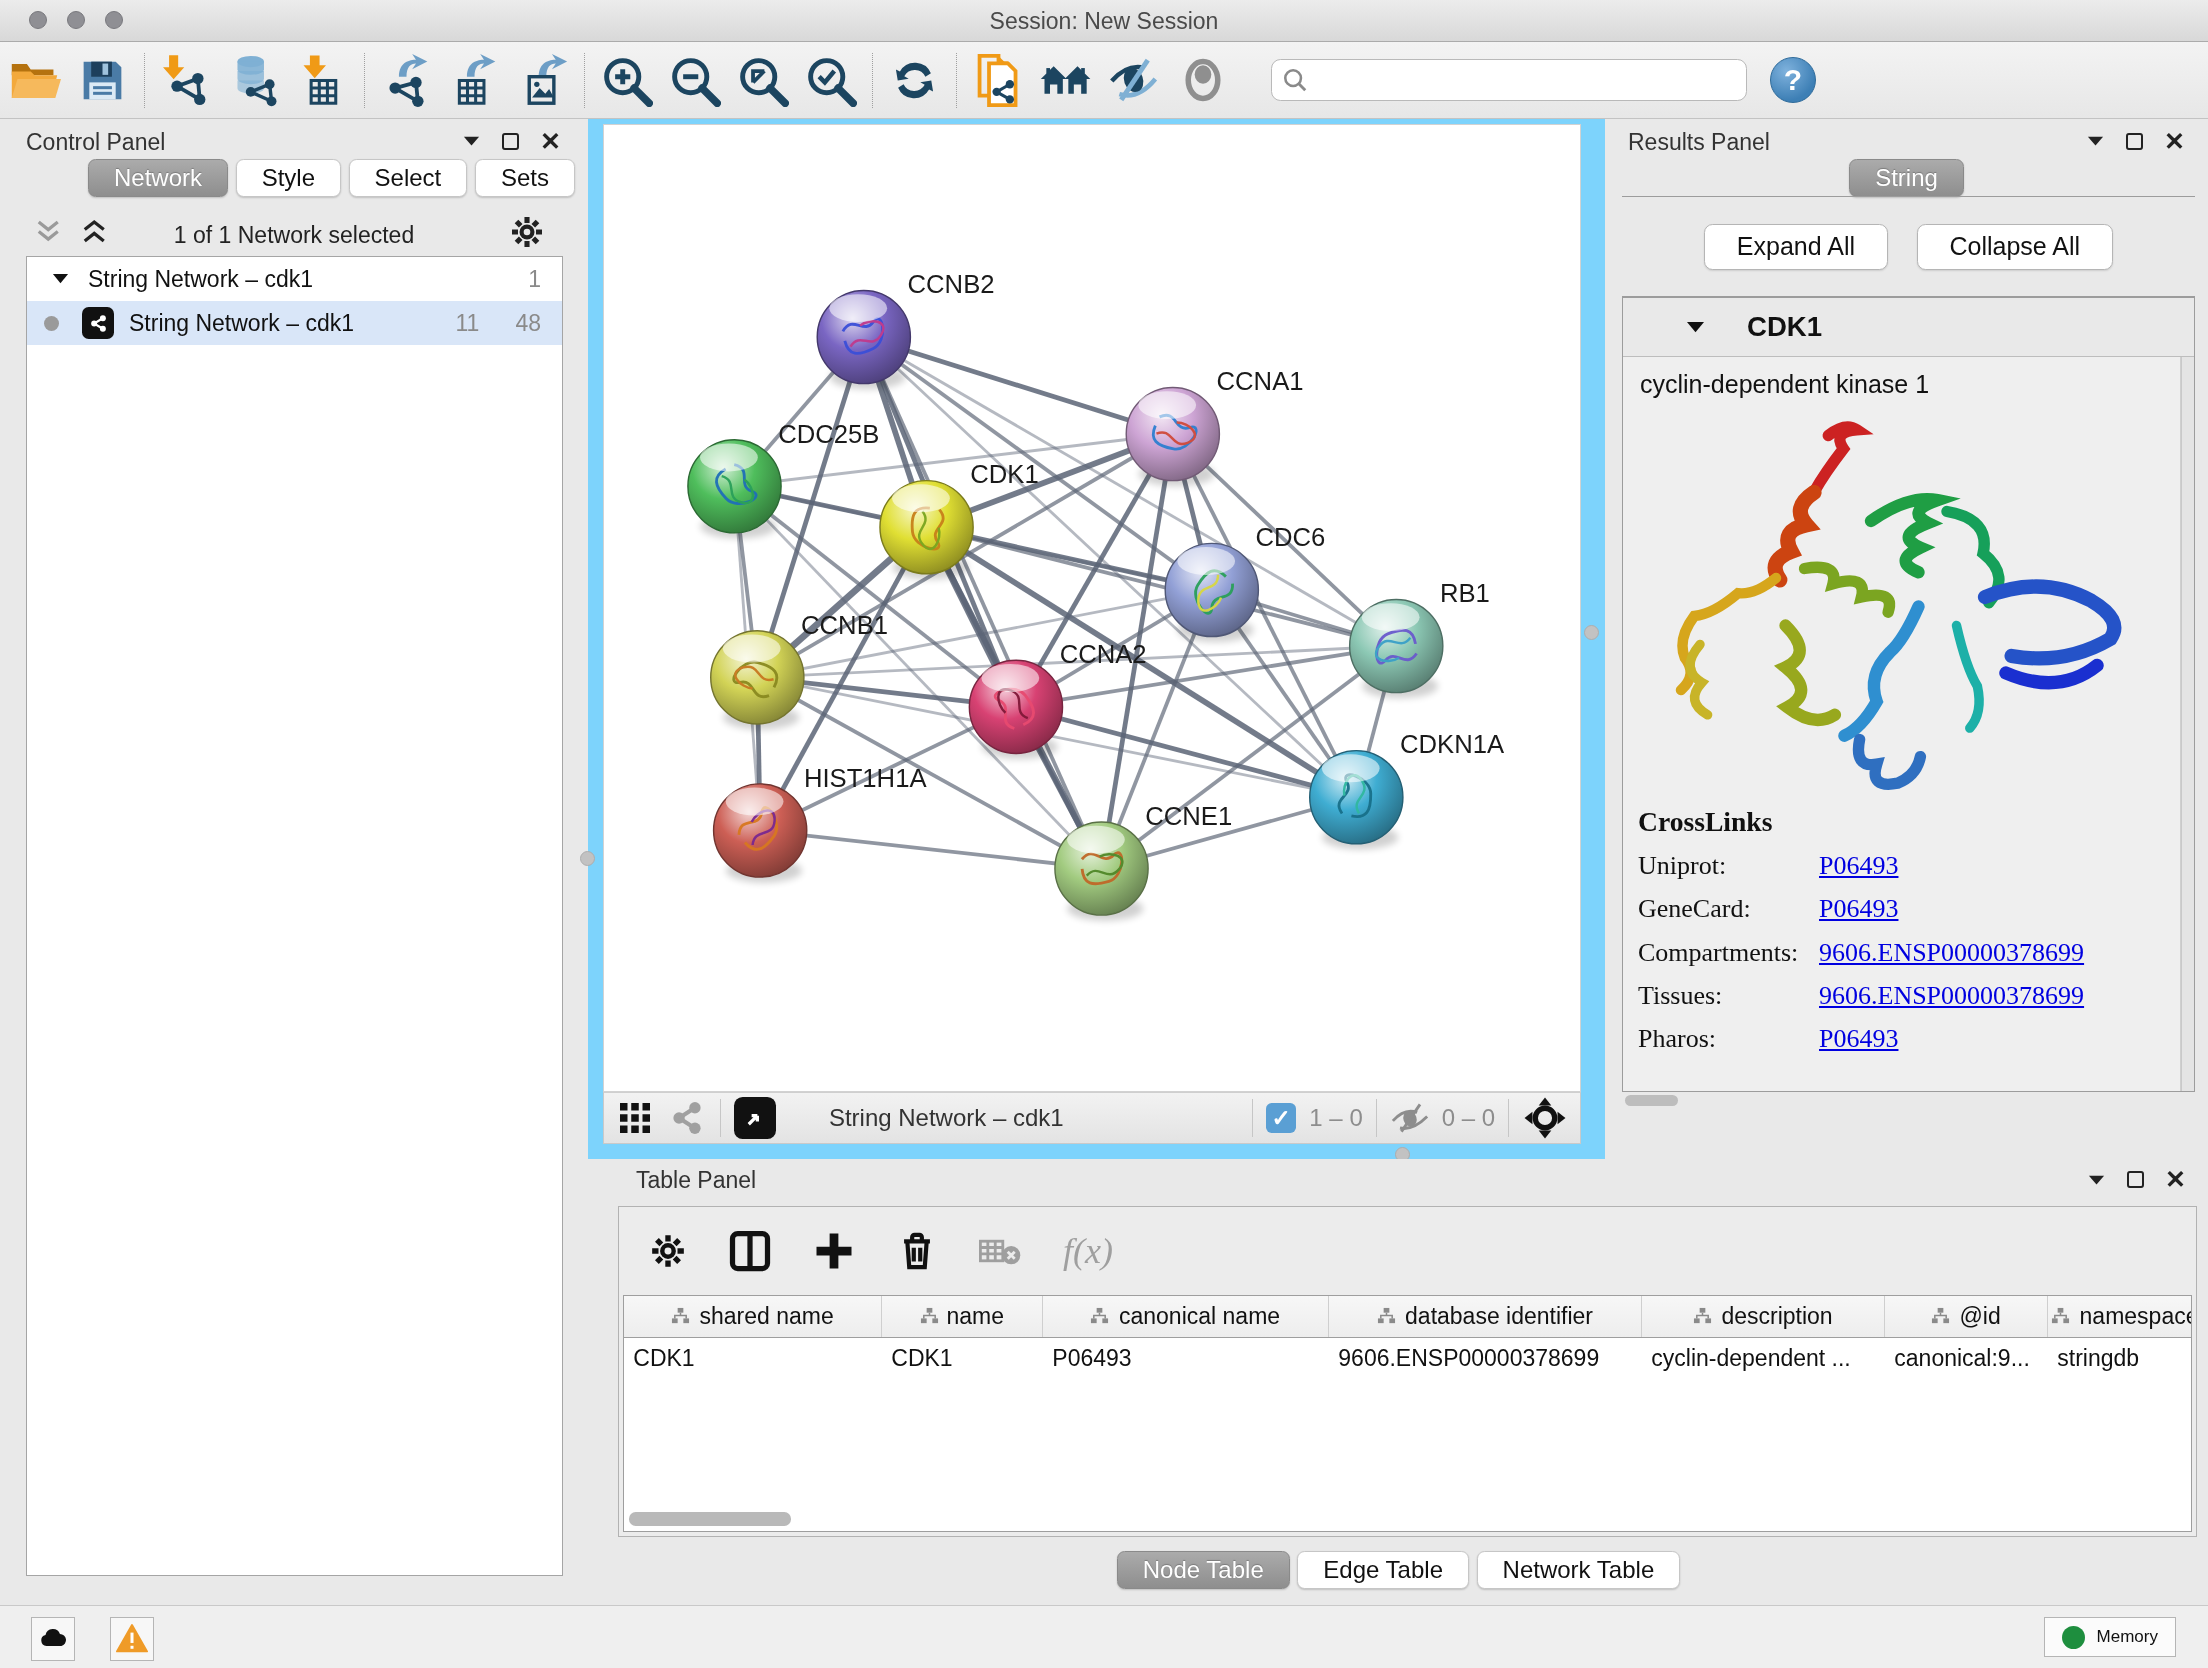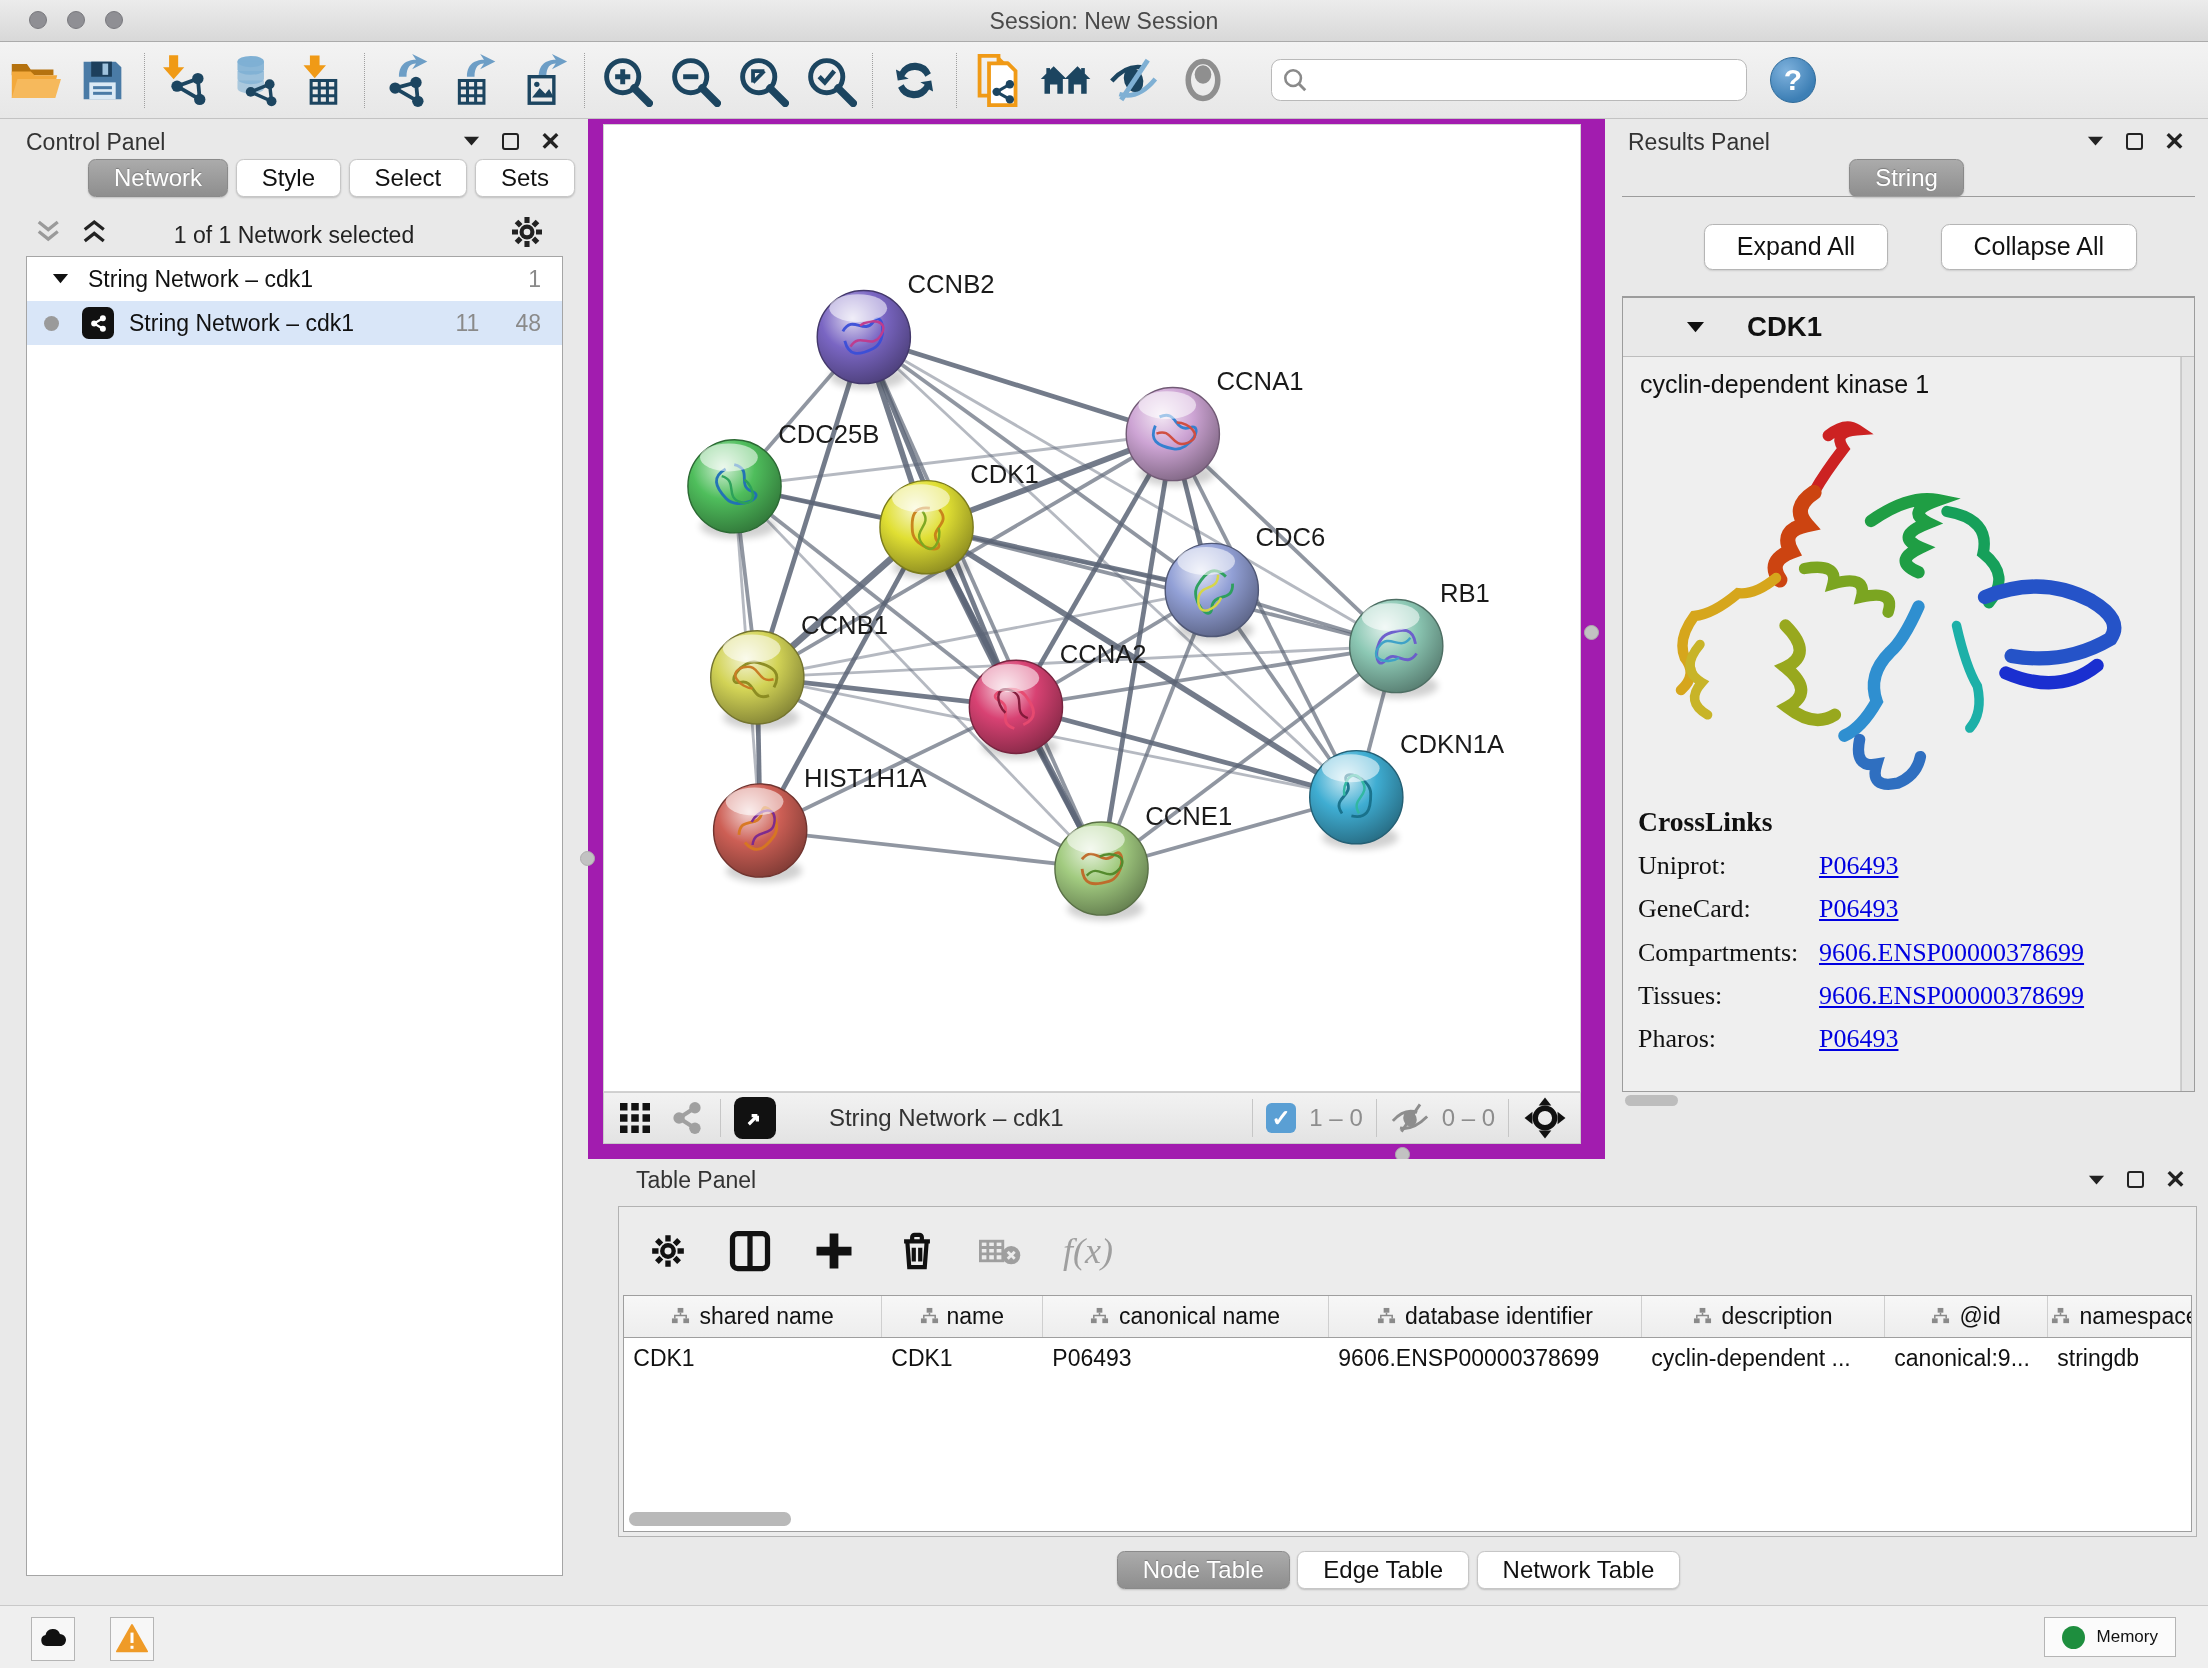--- a/index.html
+++ b/index.html
@@ -1,18 +1,18 @@
 <!DOCTYPE html>
 <html style="font-size:15px"><head>
 <meta charset="utf-8">
 <style>
   * { margin:0; padding:0; box-sizing:border-box; }
   html,body { width:2208px; height:1668px; font-family:"Liberation Sans", sans-serif; background:#ececec; overflow:hidden; }
   .abs { position:absolute; }
-  #app { position:relative; width:2208px; height:1668px; background:#a21caf; }
+  #app { position:relative; width:2208px; height:1668px; background:#7dd3fc; }
 
   
   #titlebar { left:0; top:0; width:2208px; height:42px;
     background:linear-gradient(#ececec,#d8d8d8); border-bottom:1px solid #ababab; }
   .traffic { width:18px; height:18px; border-radius:50%; background:#8f8f94; border:1px solid #79797e; top:11.4px; }
   #title-text { width:100%; text-align:center; top:7.6px; font-size:23px; color:#4a4a4a; }
 
   
   #toolbar { left:0; top:42px; width:2208px; height:77px;
     background:linear-gradient(#f3f3f3,#e7e7e7); border-bottom:1px solid #c3c3c3;
@@ -57,21 +57,21 @@
   .chk { width:30px; height:30px; background:#5a9fd4; border-radius:5.7px; color:#fff; font-size:23px;
     display:flex; align-items:center; justify-content:center; font-weight:bold; }
 
   .splitter-dot { width:15px; height:15px; border-radius:50%; background:#c2c2c2; border:1px solid #adadad; }
 
   
   #results-panel { left:1605px; top:119px; width:603px; height:1041px; background:#e9e9e9; }
   #rp-btnbox { left:17px; top:77px; width:573px; height:101px; border-top:1.9px solid #9c9c9c; border-bottom:1.9px solid #9c9c9c;
     display:flex; align-items:center; justify-content:center; gap:28.5px; }
   .rp-btn { height:46px; padding:0 32px; background:#fff; border:1px solid #b5b5b5; border-radius:8.6px;
-    font-size:25px; color:#111; display:flex; align-items:center; box-shadow:0 1px 1.9px rgba(0,0,0,.12);margin-left:24px; }
+    font-size:25px; color:#111; display:flex; align-items:center; box-shadow:0 1px 1.9px rgba(0,0,0,.12); }
   #rp-main { left:17px; top:178px; width:573px; height:795px; border:1.9px solid #9c9c9c; background:#ececec; }
   #rp-protein-head { height:59px; display:flex; align-items:center; border-bottom:1px solid #bdbdbd; background:#e9e9e9; }
   #rp-body { position:absolute; left:0; top:59px; right:13.3px; bottom:0; background:#efefef; border-right:1px solid #cfcfcf; }
   #rp-desc { font-size:25px; color:#111; padding:13.3px 17px 0 17px; }
   .xl-head { font-family:"Liberation Serif", serif; font-weight:bold; font-size:27.6px; color:#111; }
   .xl-row { display:flex; font-family:"Liberation Serif", serif; font-size:26px; margin-top:13.3px; }
   .xl-label { width:181px; color:#111; }
   .xl-link { color:#0000e0; text-decoration:underline; }
   #rp-vscroll { position:absolute; right:0; top:59px; bottom:0; width:13.3px; background:#e4e4e4; border-left:1px solid #c9c9c9; }
   #rp-hthumb { position:absolute; left:1.9px; bottom:-15px; width:53px; height:11.4px; background:#bdbdbd; border-radius:5.7px; }

